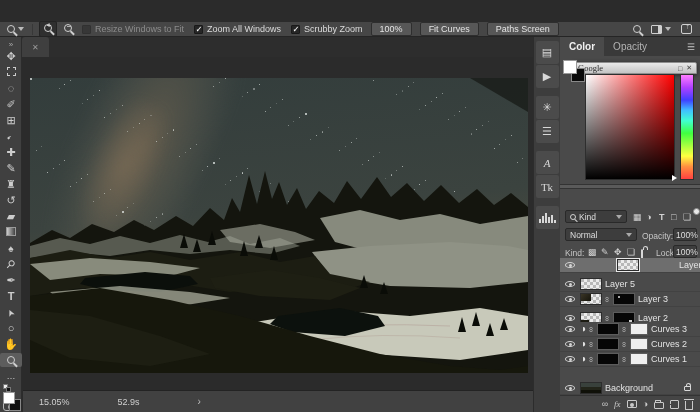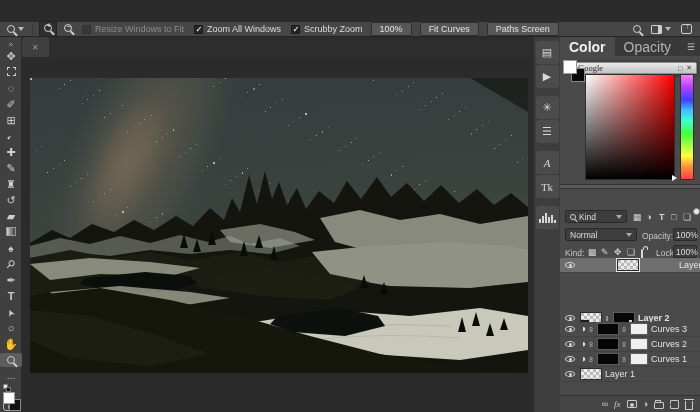--- a/index.html
+++ b/index.html
@@ -71,21 +71,21 @@
   #dockstrip{left:533px;top:37px;width:27px;height:375px;background:#3d3d3d;border-left:1px solid #2c2c2c;}
   .dock-ic{position:relative;width:23px;height:23px;margin:1px auto 1px;background:#4b4b4b;border-radius:2px;
     display:flex;align-items:center;justify-content:center;color:#d8d8d8;font-size:11px;}
   .dock-gap{height:6px;}
   .hist-bars{display:flex;align-items:flex-end;gap:1px;height:10px;}
   .hist-bars b{width:2px;background:#d8d8d8;display:block;}
 
   
   #rightpanels{left:560px;top:37px;width:140px;height:375px;background:#4a4a4a;}
   .ptabs{position:absolute;left:0;width:140px;height:19px;background:#393939;display:flex;align-items:flex-end;}
-  .ptab{height:19px;display:flex;align-items:center;padding:0 9px;font-size:14px;color:#b3b3b3;}
+  .ptab{height:19px;display:flex;align-items:center;padding:0 9px;font-size:10px;color:#b3b3b3;}
   .ptab.active{background:#4a4a4a;color:#f0f0f0;font-weight:bold;}
   .pmenu{margin-left:auto;margin-right:5px;color:#c9c9c9;font-size:9px;align-self:center;}
 
   
   #fgbg2 .fg{left:0;top:0;width:14px;height:14px;background:#fff;border:1px solid #999;z-index:2;}
   #fgbg2 .bg{left:8px;top:8px;width:14px;height:14px;background:#0a0a0a;border:1px solid #888;z-index:1;}
   #google-win{left:13px;top:25px;width:124px;height:12px;background:linear-gradient(#e9e9e9,#c4c4c4);
     border:1px solid #8e8e8e;border-radius:2px 2px 0 0;box-shadow:0 1px 4px rgba(0,0,0,.5);
     display:flex;align-items:center;padding:0 4px;gap:4px;}
   #google-win .gt{font-family:"Liberation Serif",serif;font-size:8.5px;color:#2b2b2b;}
@@ -433,20 +433,25 @@
             <path d="M350,216 l4,-12 l4,12 z"></path>
           <path d="M428,254 l4,-15 l4,15 z"></path>
             <path d="M442,248 l4,-14 l4,14 z"></path>
             <path d="M456,258 l4,-13 l4,13 z"></path>
             <path d="M470,252 l4,-12 l4,12 z"></path>
         </g>
       </svg>
     </div>
   </div>
 
+  <div id="statusbar" class="abs">
+    <span style="margin-left:16px;">15.05%</span>
+    <span style="margin-left:48px;">52.9s</span>
+    <span id="status-chev" style="margin-left:58px;">›</span>
+  </div>
 
   <div id="dockstrip" class="abs">
     <div style="height:3px;"></div>
     <div class="dock-ic">▤</div>
     <div class="dock-ic">▶</div>
     <div class="dock-gap"></div>
     <div class="dock-ic">✳</div>
     <div class="dock-ic">☰</div>
     <div class="dock-gap"></div>
     <div class="dock-ic" style="font-family:'Liberation Serif',serif;font-style:italic;">A</div>
@@ -522,21 +527,37 @@
     <div class="ddbox" style="left:113px;top:208px;width:24px;padding:0 2px;">
       <span>100%</span>
     </div>
 
     
     <div class="lrow sel" style="top:221px;gap:40px;">
       <span class="eye"></span>
       <span class="thumb checker selthumb"></span>
       <span class="lname">Layer 6</span>
     </div>
-    <div class="lrow" style="top:274px;font-weight:bold;">
+    <div class="lrow" style="top:240px;">
+      <span class="eye"></span>
+      <span class="thumb checker"></span>
+      <span class="lname">Layer 5</span>
+    </div>
+    <div class="lrow" style="top:255px;">
+      <span class="eye"></span>
+      <span class="thumb checker">
+          <span class="corner-img"></span>
+        </span>
+      <span class="link8">∞</span>
+      <span class="mask-b">
+          <span class="dotA"></span>
+        </span>
+      <span class="lname">Layer 3</span>
+    </div>
+    <div class="lrow" style="top:274px;">
       <span class="eye"></span>
       <span class="thumb checker">
           <span class="strip-img"></span>
         </span>
       <span class="link8">∞</span>
       <span class="mask-b">
           <span class="dotB"></span>
         </span>
       <span class="lname">Layer 2</span>
     </div>
@@ -560,24 +581,25 @@
     </div>
     <div class="lrow" style="top:315px;">
       <span class="eye"></span>
       <span class="adj-ic">◑</span>
       <span class="link8">∞</span>
       <span class="mask-b"></span>
       <span class="link8">∞</span>
       <span class="mask-w"></span>
       <span class="lname">Curves 1</span>
     </div>
-    <div class="lrow" style="top:330px;">
-      <span class="eye"></span>
-      <span class="thumb checker"></span>
-      <span class="lname">Layer 1</span>
+    <div class="lrow" style="top:345px;height:13px;">
+      <span class="eye"></span>
+      <span class="bg-thumb"></span>
+      <span class="lname">Background</span>
+      <span class="padlock" style="margin-left:auto;margin-right:9px;"></span>
     </div>
 
     
     <div id="lfooter">
       <span>∞</span>
       <span style="font-style:italic;font-family:'Liberation Serif',serif;">fx</span>
       <span class="mini-mask"></span>
       <span>◑</span>
       <span class="mini-folder"></span>
       <span class="mini-new"></span>

